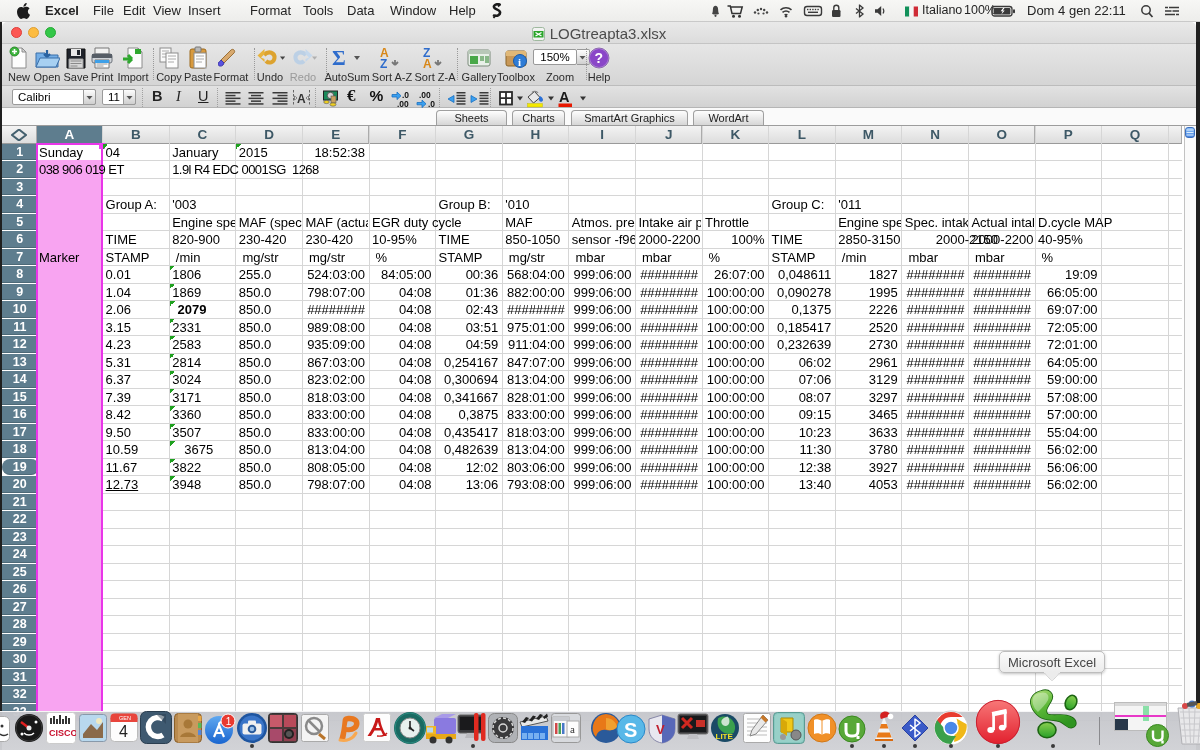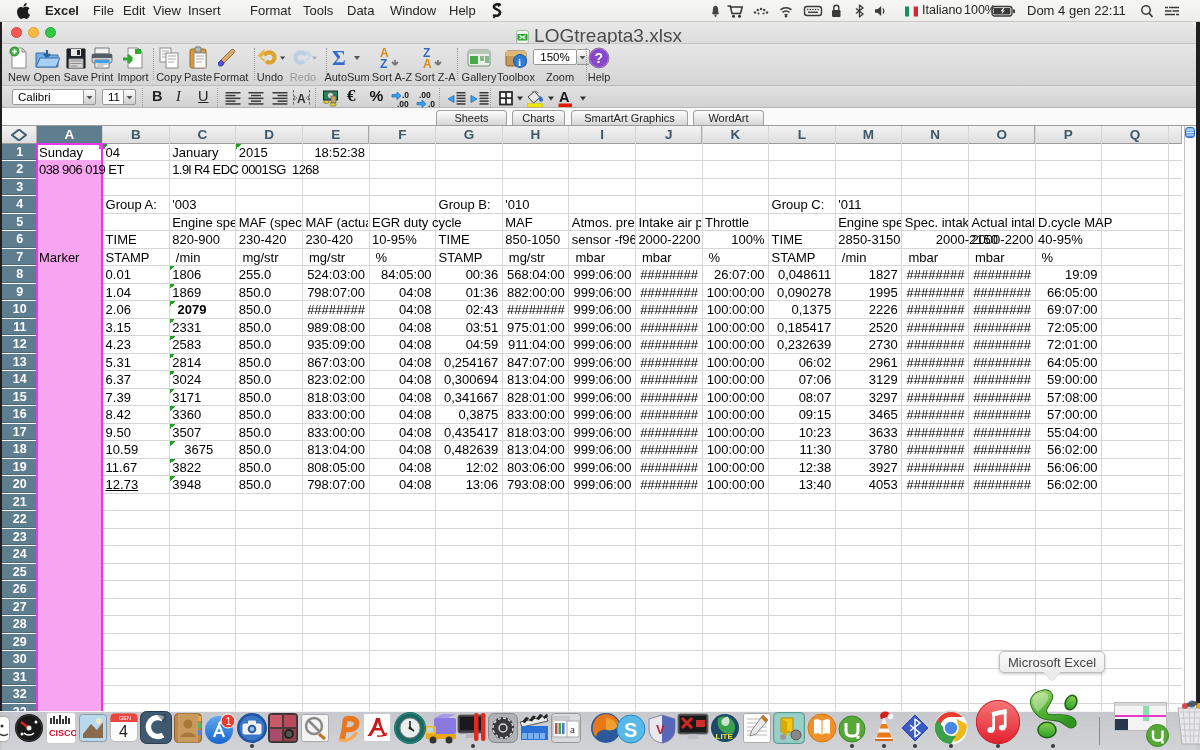--- a/index.html
+++ b/index.html
@@ -4,21 +4,21 @@
 html,body{width:1200px;height:750px;overflow:hidden;font-family:"Liberation Sans",sans-serif;}
 #scr{position:relative;width:1200px;height:750px;background:#1f1f1f;overflow:hidden;}
 .ab{position:absolute;}
 
 #menubar{left:0;top:0;width:1200px;height:22px;background:linear-gradient(#f7f7f5,#ededeb);border-bottom:1px solid #c9c9c9;font-size:13px;color:#242424;}
 #menubar .mi{position:absolute;top:3px;}
 
 #win{left:2px;top:22px;width:1194px;height:728px;background:#fff;}
 #titlebar{left:0;top:0;width:100%;height:22px;background:linear-gradient(#e9e9e9,#dcdcdc);border-bottom:1px solid #c4c4c4;border-radius:5px 5px 0 0;}
 .tl{position:absolute;top:4.5px;width:11px;height:11px;border-radius:50%;}
-#title{position:absolute;top:3px;left:0;width:100%;text-align:center;font-size:19px;color:#4c4c4c;}
+#title{position:absolute;top:3px;left:0;width:100%;text-align:center;font-size:15px;color:#4c4c4c;}
 #toolbar{left:0;top:22px;width:100%;height:41px;background:linear-gradient(#e6e6e6,#d5d5d5);}
 .tblab{position:absolute;top:27px;font-size:11px;color:#2c2c2c;text-align:center;transform:translateX(-50%);white-space:nowrap;}
 .tbi{position:absolute;top:2px;transform:translateX(-50%);}
 #fmtbar{left:0;top:63px;width:100%;height:23px;background:linear-gradient(#e2e2e2,#d2d2d2);border-top:1px solid #bcbcbc;border-bottom:1px solid #b5b5b5;}
 #gallery{left:0;top:86px;width:100%;height:17.5px;background:#fafafa;border-bottom:1px solid #9c9c9c;}
 .gtab{position:absolute;top:1.5px;height:15px;background:linear-gradient(#fefefe,#d6d6d6);border:1px solid #9f9f9f;border-bottom:none;border-radius:4px 4px 0 0;font-size:11px;color:#222;text-align:center;line-height:15px;}
 
 .colhdr{position:absolute;background:linear-gradient(#f3f3f3,#dddddd);border-right:1px solid #ababab;border-bottom:1px solid #9a9a9a;color:#3d5866;font-weight:bold;font-size:13.5px;text-align:center;line-height:17px;}
 .colhdrsel{background:#5e7d8e;color:#fff;border-right:1px solid #49626f;}
 .rowhdr{position:absolute;left:0;width:36.5px;background:#5e7d8e;border-bottom:1px solid #4d6977;border-right:1px solid #49626f;color:#fff;font-weight:bold;font-size:12.5px;text-align:center;}
@@ -385,21 +385,21 @@
       <div class="rowhdr" style="top:158.0px;height:16.5px;line-height:16.5px;">9</div>
       <div class="rowhdr" style="top:175.5px;height:16.5px;line-height:16.5px;">10</div>
       <div class="rowhdr" style="top:193.0px;height:16.5px;line-height:16.5px;">11</div>
       <div class="rowhdr" style="top:210.5px;height:16.5px;line-height:16.5px;">12</div>
       <div class="rowhdr" style="top:228.0px;height:16.5px;line-height:16.5px;">13</div>
       <div class="rowhdr" style="top:245.5px;height:16.5px;line-height:16.5px;">14</div>
       <div class="rowhdr" style="top:263.0px;height:16.5px;line-height:16.5px;">15</div>
       <div class="rowhdr" style="top:280.5px;height:16.5px;line-height:16.5px;">16</div>
       <div class="rowhdr" style="top:298.0px;height:16.5px;line-height:16.5px;">17</div>
       <div class="rowhdr" style="top:315.5px;height:16.5px;line-height:16.5px;">18</div>
-      <div class="rowhdr" style="top:333.0px;height:16.5px;line-height:16.5px;">19</div>
+      <div class="rowhdr" style="top:333.0px;height:16.5px;line-height:16.5px;border-radius:8px;">19</div>
       <div class="rowhdr" style="top:350.5px;height:16.5px;line-height:16.5px;">20</div>
       <div class="rowhdr" style="top:368.0px;height:16.5px;line-height:16.5px;">21</div>
       <div class="rowhdr" style="top:385.5px;height:16.5px;line-height:16.5px;">22</div>
       <div class="rowhdr" style="top:403.0px;height:16.5px;line-height:16.5px;">23</div>
       <div class="rowhdr" style="top:420.5px;height:16.5px;line-height:16.5px;">24</div>
       <div class="rowhdr" style="top:438.0px;height:16.5px;line-height:16.5px;">25</div>
       <div class="rowhdr" style="top:455.5px;height:16.5px;line-height:16.5px;">26</div>
       <div class="rowhdr" style="top:473.0px;height:16.5px;line-height:16.5px;">27</div>
       <div class="rowhdr" style="top:490.5px;height:16.5px;line-height:16.5px;">28</div>
       <div class="rowhdr" style="top:508.0px;height:16.5px;line-height:16.5px;">29</div>

